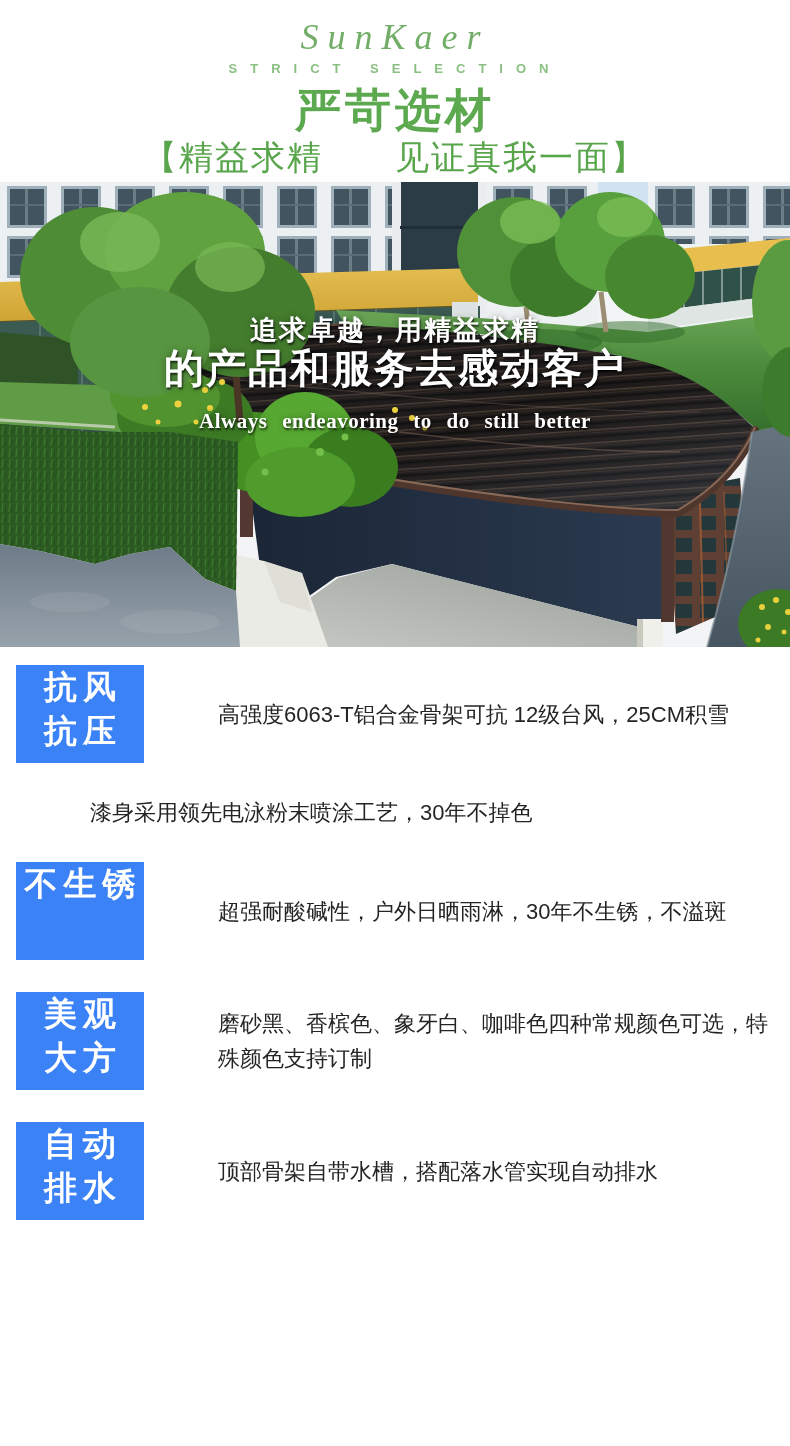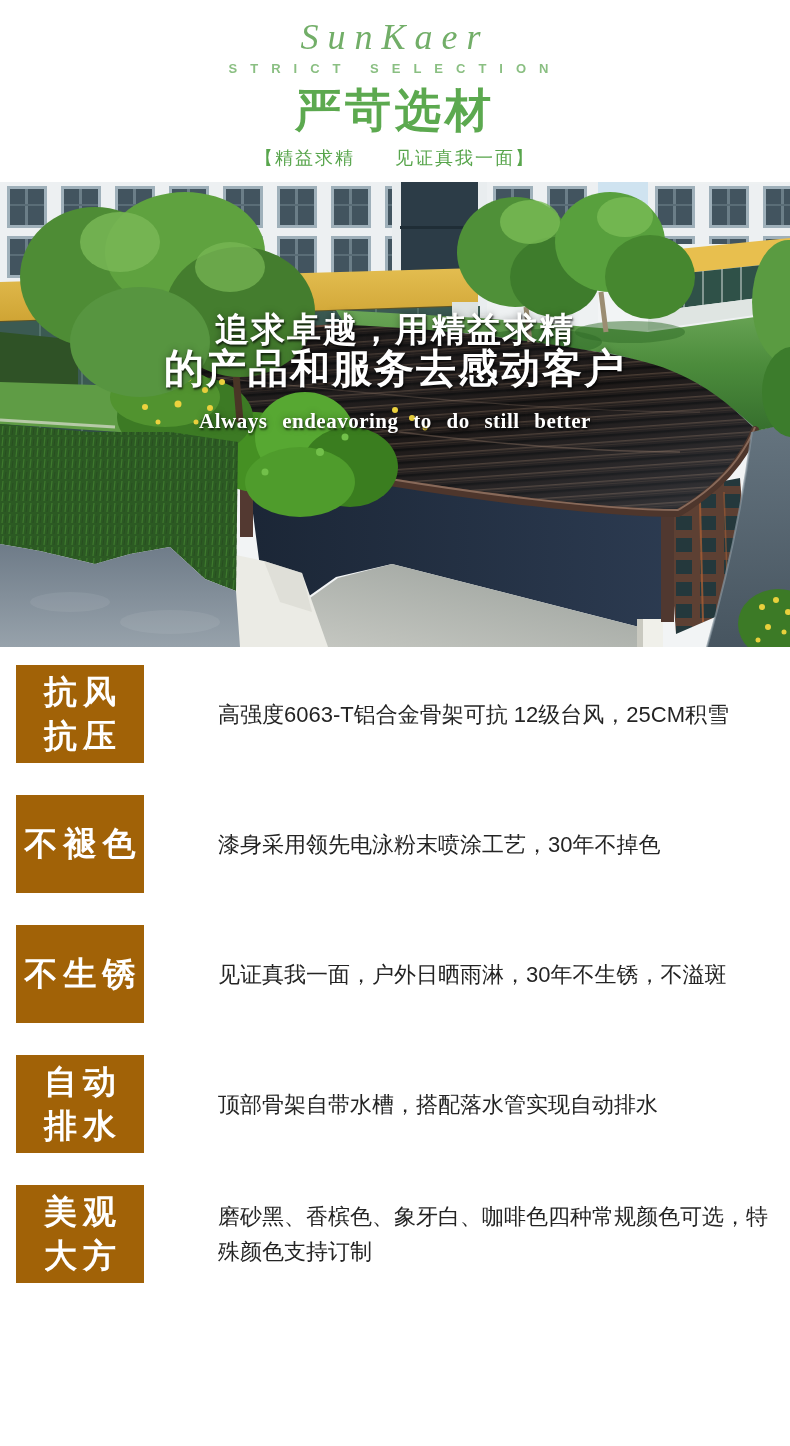--- a/index.html
+++ b/index.html
@@ -3,37 +3,37 @@
 <meta charset="utf-8">
 <style>
   html,body{margin:0;padding:0;background:#ffffff;}
   .page{width:790px;margin:0 auto;background:#ffffff;font-family:"Liberation Sans",sans-serif;overflow:hidden;}
 
   
   .brand-header{text-align:center;padding-top:16px;}
   .brand-logo{font-family:"Liberation Serif",serif;font-style:italic;font-size:36px;letter-spacing:9px;color:#72ae68;line-height:42px;}
   .brand-tagline{font-family:"Liberation Sans",sans-serif;font-size:13px;letter-spacing:13px;color:#8abf82;margin-top:3px;line-height:16px;font-weight:bold;}
   .section-title{font-family:"Liberation Serif",serif;font-weight:bold;font-size:46px;letter-spacing:4px;color:#5ca94f;margin:8px 0 0 0;line-height:52px;}
-  .section-subtitle{font-family:"Liberation Serif",serif;font-size:18px;letter-spacing:2px;color:#58a54c;margin-top:5px;line-height:32px;}
+  .section-subtitle{font-family:"Liberation Serif",serif;font-size:34px;letter-spacing:2px;color:#58a54c;margin-top:5px;line-height:32px;}
 
   
   .hero{position:relative;width:790px;height:465px;margin-top:8px;background:#eef1f2;}
   .hero svg{display:block;}
   .hero-text{position:absolute;top:131px;left:0;width:100%;text-align:center;color:#ffffff;
     font-family:"Liberation Serif",serif;font-weight:bold;
     text-shadow:1px 2px 2px rgba(0,0,0,.65),0 0 7px rgba(0,0,0,.35);}
-  .hero-line1{font-size:34px;letter-spacing:2px;line-height:34px;}
+  .hero-line1{font-size:27px;letter-spacing:2px;line-height:34px;}
   .hero-line2{font-size:40px;letter-spacing:2px;line-height:38px;margin-top:3px;}
   .hero-line3{font-size:21px;letter-spacing:.5px;word-spacing:9px;line-height:26px;margin-top:20px;}
 
   
   .features{margin-top:18px;padding:0 16px;}
   .feature-row{display:flex;align-items:center;margin-bottom:32px;}
-  .feature-tag{flex:0 0 128px;width:128px;height:98px;background:#a16207;color:#ffffff;
-    display:flex;flex-direction:column;justify-content:center;align-items:center;
+  .feature-tag{flex:0 0 128px;width:128px;height:98px;background:#3b82f6;color:#ffffff;
+    display:flex;flex-direction:column;justify-content:flex-start;align-items:center;
     font-size:33px;font-weight:bold;line-height:44px;letter-spacing:6px;}
   .feature-tag span{display:block;text-indent:6px;}
   .feature-desc{margin:0 0 0 74px;width:552px;font-size:22px;line-height:35px;color:#242424;}
 </style>
 </head>
 <body>
 
 <div class="page">
 
   <div class="brand-header">
@@ -300,45 +300,41 @@
     <div class="feature-row">
       <div class="feature-tag">
         <span>抗风</span>
         <span>抗压</span>
       </div>
       <p class="feature-desc">高强度6063-T铝合金骨架可抗 12级台风，25CM积雪</p>
     </div>
 
 
     <div class="feature-row">
-      <div class="feature-tag">
-        <span>不褪色</span>
-        <span></span>
-      </div>
       <p class="feature-desc">漆身采用领先电泳粉末喷涂工艺，30年不掉色</p>
     </div>
 
     <div class="feature-row">
       <div class="feature-tag">
         <span>不生锈</span>
         <span></span>
       </div>
-      <p class="feature-desc">见证真我一面，户外日晒雨淋，30年不生锈，不溢斑</p>
+      <p class="feature-desc">超强耐酸碱性，户外日晒雨淋，30年不生锈，不溢斑</p>
+    </div>
+
+    <div class="feature-row">
+      <div class="feature-tag">
+        <span>美观</span>
+        <span>大方</span>
+      </div>
+      <p class="feature-desc">磨砂黑、香槟色、象牙白、咖啡色四种常规颜色可选，特殊颜色支持订制</p>
     </div>
 
     <div class="feature-row">
       <div class="feature-tag">
         <span>自动</span>
         <span>排水</span>
       </div>
       <p class="feature-desc">顶部骨架自带水槽，搭配落水管实现自动排水</p>
     </div>
 
-    <div class="feature-row">
-      <div class="feature-tag">
-        <span>美观</span>
-        <span>大方</span>
-      </div>
-      <p class="feature-desc">磨砂黑、香槟色、象牙白、咖啡色四种常规颜色可选，特殊颜色支持订制</p>
-    </div>
-
   </div>
 </div>
 
 </body></html>

